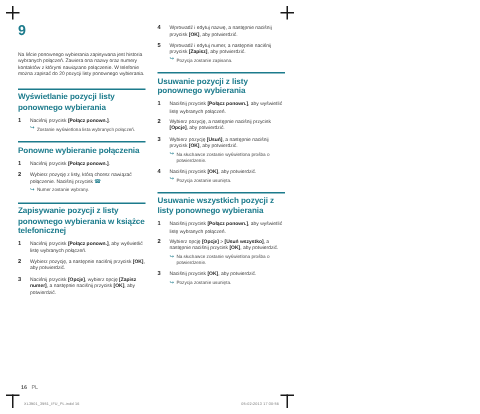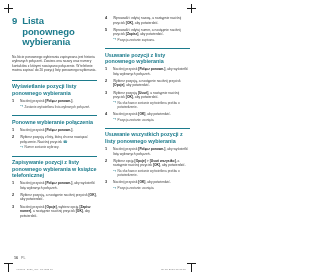--- a/index.html
+++ b/index.html
@@ -162,21 +162,20 @@
   <div class="crop v" style="left:8px;  bottom:4px;"></div>
   <div class="crop h" style="right:4px; bottom:12px;"></div>
   <div class="crop v" style="right:8px; bottom:4px;"></div>
 
   <div class="cols">
 
     <div class="col">
 
       <div class="chapter">
         <span class="chapter-num">9</span>
-        <span class="chapter-title">Lista ponownego wybierania</span>
       </div>
 
       <div class="intro">Na liście ponownego wybierania zapisywana jest historia wybranych połączeń. Zawiera ona nazwy oraz numery kontaktów z którymi nawiązano połączenie. W telefonie można zapisać do 20 pozycji listy ponownego wybierania.</div>
 
       <div id="left-sections">
           <div>
             <div class="section">
               <div class="rule"></div>
               <h2>Wyświetlanie pozycji listy ponownego wybierania</h2>
             </div>

